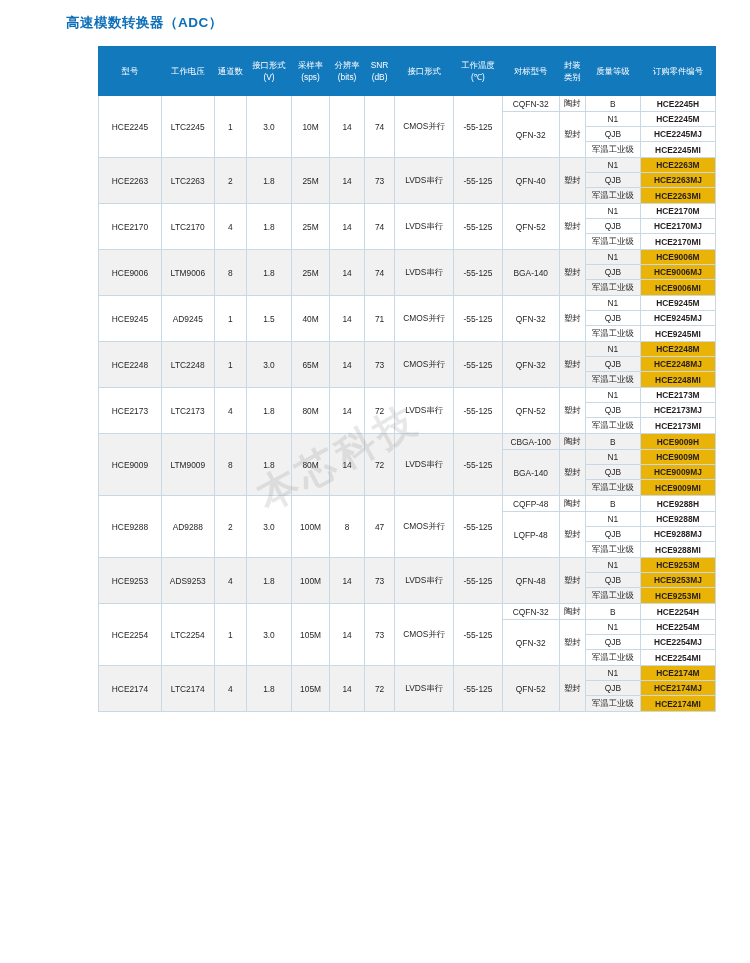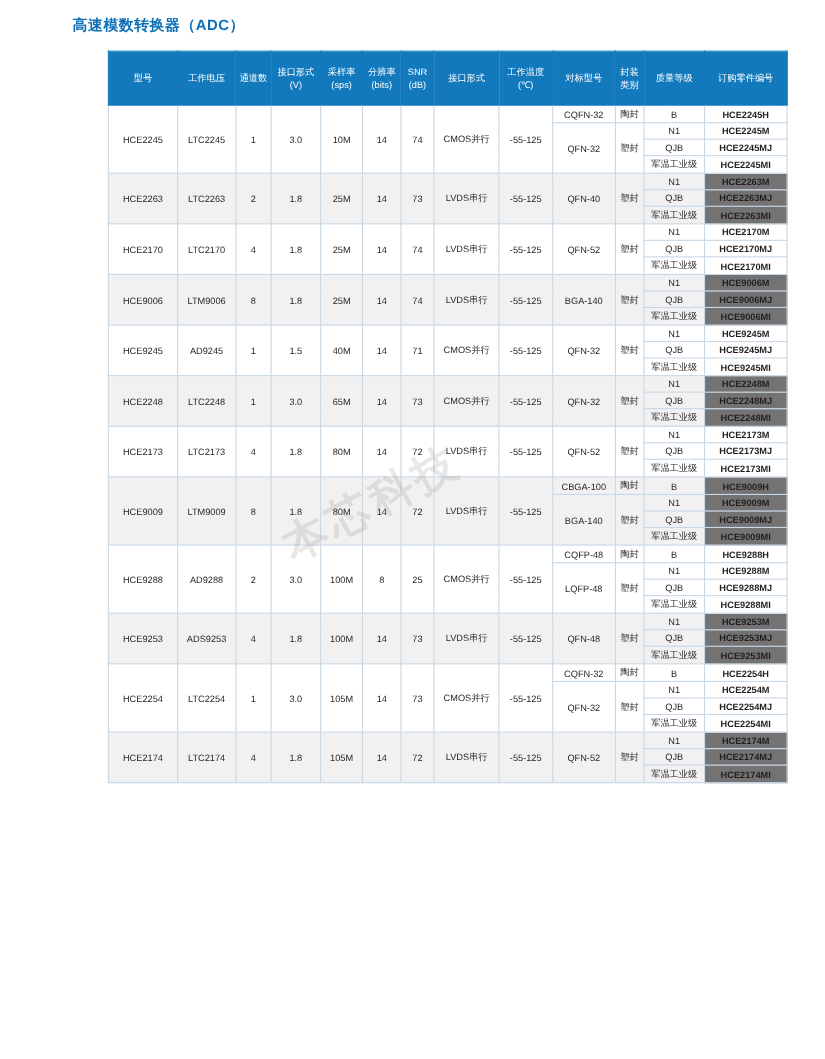--- a/index.html
+++ b/index.html
@@ -74,21 +74,21 @@
     font-size: 8.8px;
     font-weight: bold;
   }
   td.grade {
     font-size: 8.2px;
   }
   tr.alt td {
     background: #f1f1f1;
   }
   tr.alt td.order {
-    background: #737373;
+    background: #eab308;
   }
   .watermark {
     position: absolute;
     left: 250px;
     top: 430px;
     font-size: 40px;
     color: rgba(120,120,120,0.17);
     font-weight: bold;
     transform: rotate(-28deg);
     letter-spacing: 4px;
@@ -368,21 +368,21 @@
             <td class="grade">军温工业级</td>
             <td class="order">HCE9009MI</td>
           </tr>
           <tr>
             <td rowspan="4" class="model">HCE9288</td>
             <td rowspan="4">AD9288</td>
             <td rowspan="4">2</td>
             <td rowspan="4">3.0</td>
             <td rowspan="4">100M</td>
             <td rowspan="4">8</td>
-            <td rowspan="4">25</td>
+            <td rowspan="4">47</td>
             <td rowspan="4">CMOS并行</td>
             <td rowspan="4">-55-125</td>
             <td>CQFP-48</td>
             <td>陶封</td>
             <td class="grade">B</td>
             <td class="order">HCE9288H</td>
           </tr>
           <tr>
             <td rowspan="3">LQFP-48</td>
             <td rowspan="3">塑封</td>

